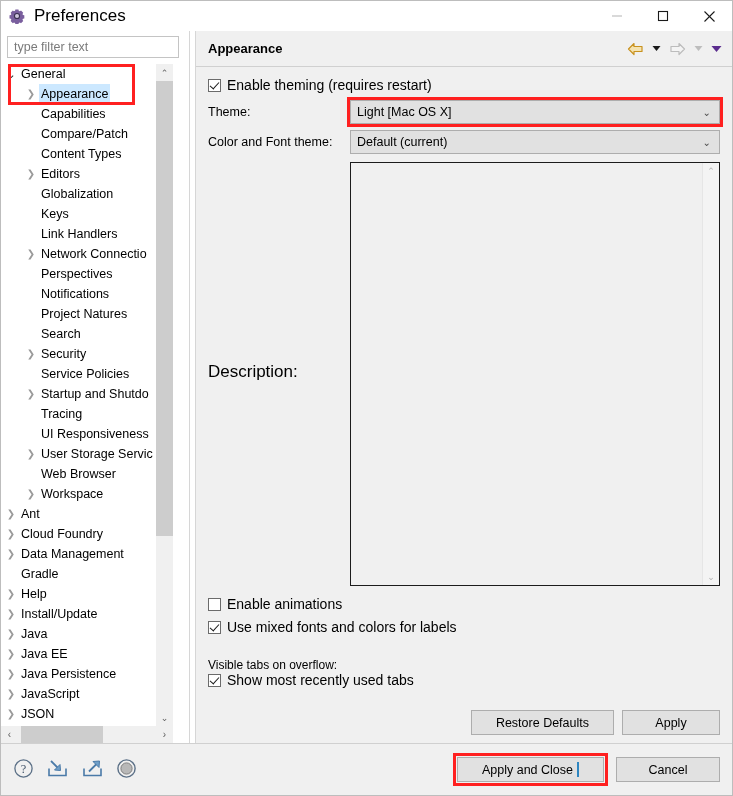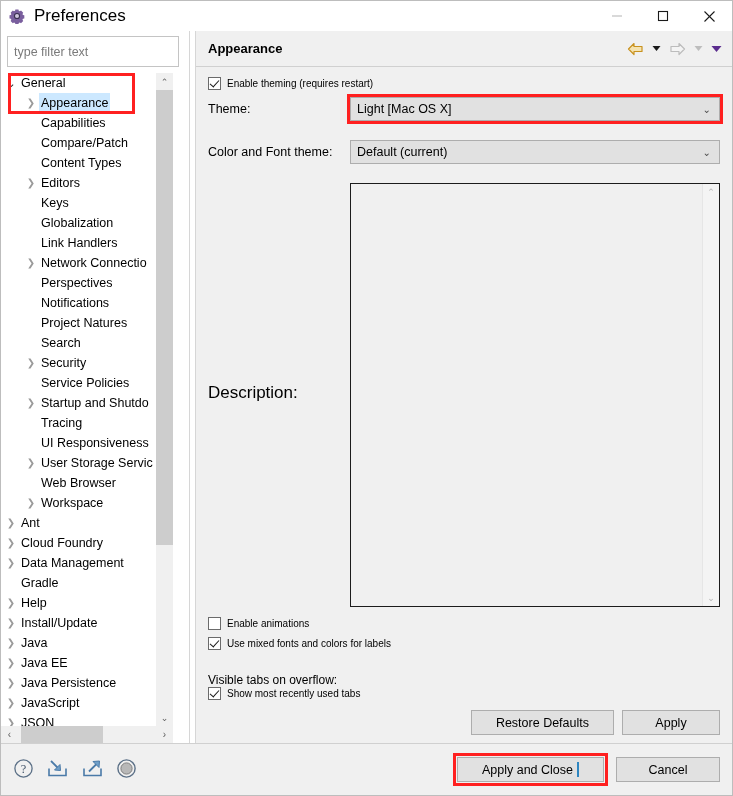--- a/index.html
+++ b/index.html
@@ -82,21 +82,21 @@
     flex: 0 0 188px;
     background: #ffffff;
     position: relative;
     display: flex;
     flex-direction: column;
     padding-top: 5px;
     box-sizing: border-box;
   }
   #filter-input {
     margin: 0 10px 0 6px;
-    height: 31px;
+    height: 22px;
     border: 1px solid #c4c4c4;
     background: #ffffff;
     display: flex;
     align-items: center;
     padding-left: 6px;
     box-sizing: border-box;
     color: #7a7a7a;
     font-size: 12.5px;
   }
   #tree-wrap {
@@ -256,26 +256,26 @@
   }
   .chk.checked::after {
     content: "";
     position: absolute;
     left: 3px; top: 0px;
     width: 4px; height: 8px;
     border: solid #1a1a1a;
     border-width: 0 1.6px 1.6px 0;
     transform: rotate(42deg);
   }
-  .lbl-text { font-size: 10px; }
+  .lbl-text { font-size: 14px; }
 
   .field-row {
     display: flex;
     align-items: center;
-    margin-bottom: 19px;
+    margin-bottom: 6px;
   }
   .field-label {
     width: 142px;
     flex: 0 0 142px;
     font-size: 12.5px;
   }
   .combo {
     flex: 1 1 auto;
     height: 24px;
     background: #e1e1e1;
@@ -475,25 +475,25 @@
             <div class="tree-row indent-1">
               <span class="twisty"></span>
               <span class="lbl">Content Types</span>
             </div>
             <div class="tree-row indent-1">
               <span class="twisty">❯</span>
               <span class="lbl">Editors</span>
             </div>
             <div class="tree-row indent-1">
               <span class="twisty"></span>
+              <span class="lbl">Globalization</span>
+            </div>
+            <div class="tree-row indent-1">
+              <span class="twisty"></span>
               <span class="lbl">Keys</span>
-            </div>
-            <div class="tree-row indent-1">
-              <span class="twisty"></span>
-              <span class="lbl">Globalization</span>
             </div>
             <div class="tree-row indent-1">
               <span class="twisty"></span>
               <span class="lbl">Link Handlers</span>
             </div>
             <div class="tree-row indent-1">
               <span class="twisty">❯</span>
               <span class="lbl">Network Connectio</span>
             </div>
             <div class="tree-row indent-1">

